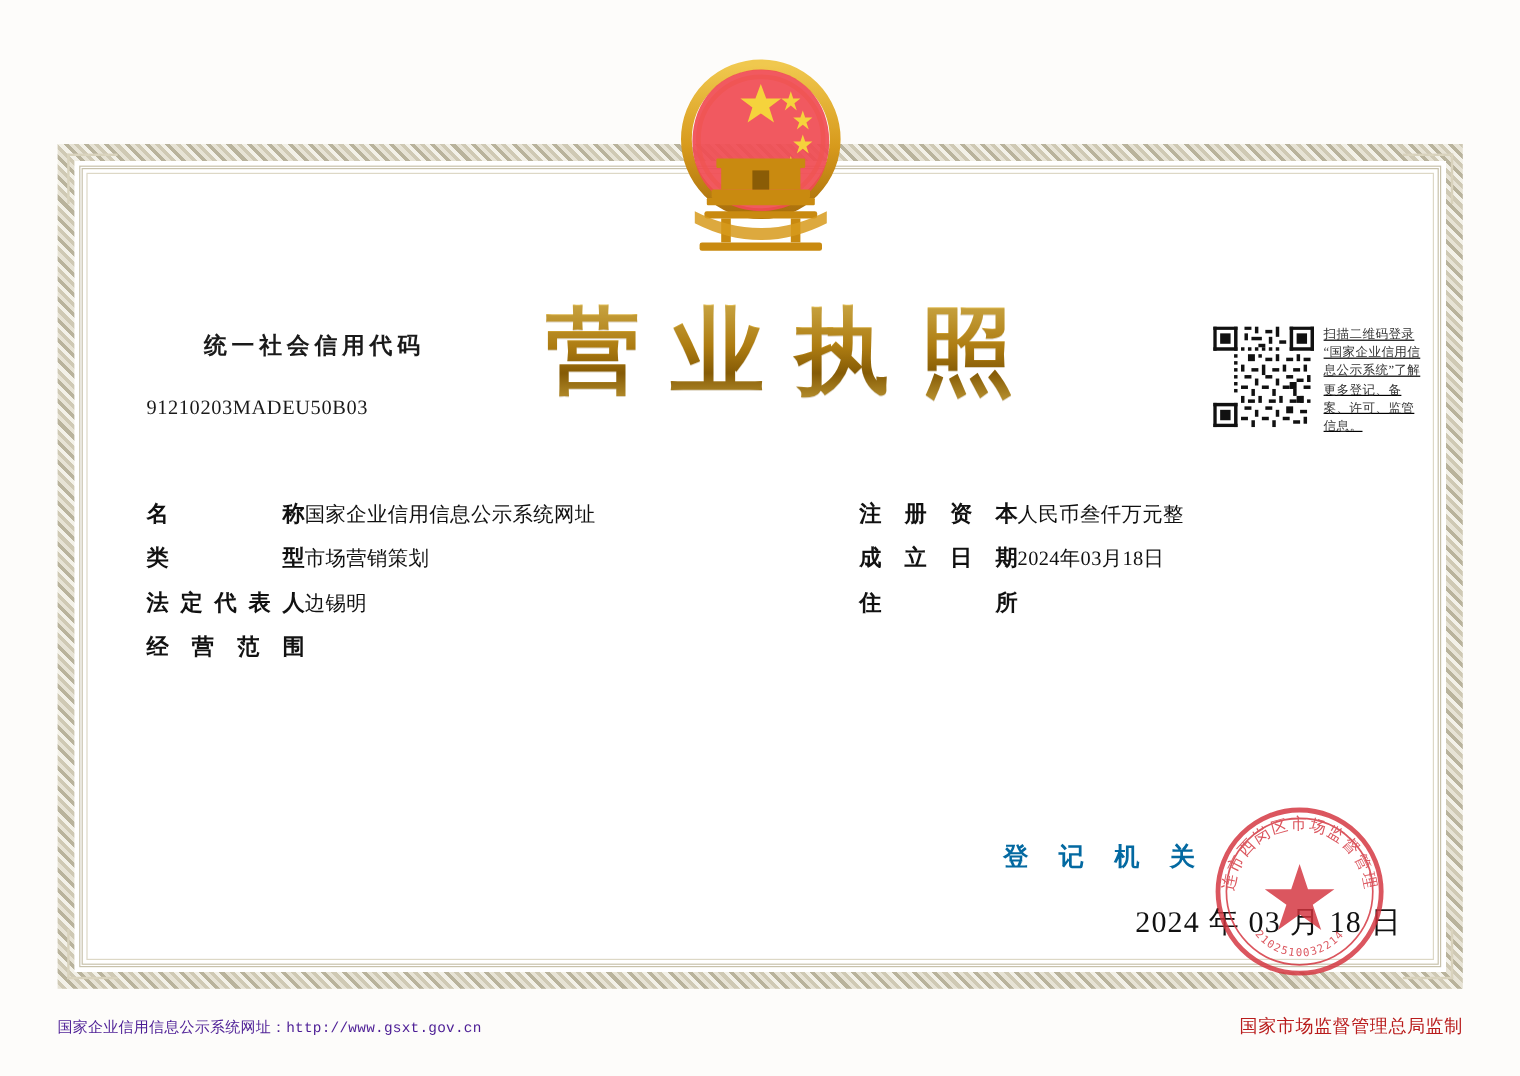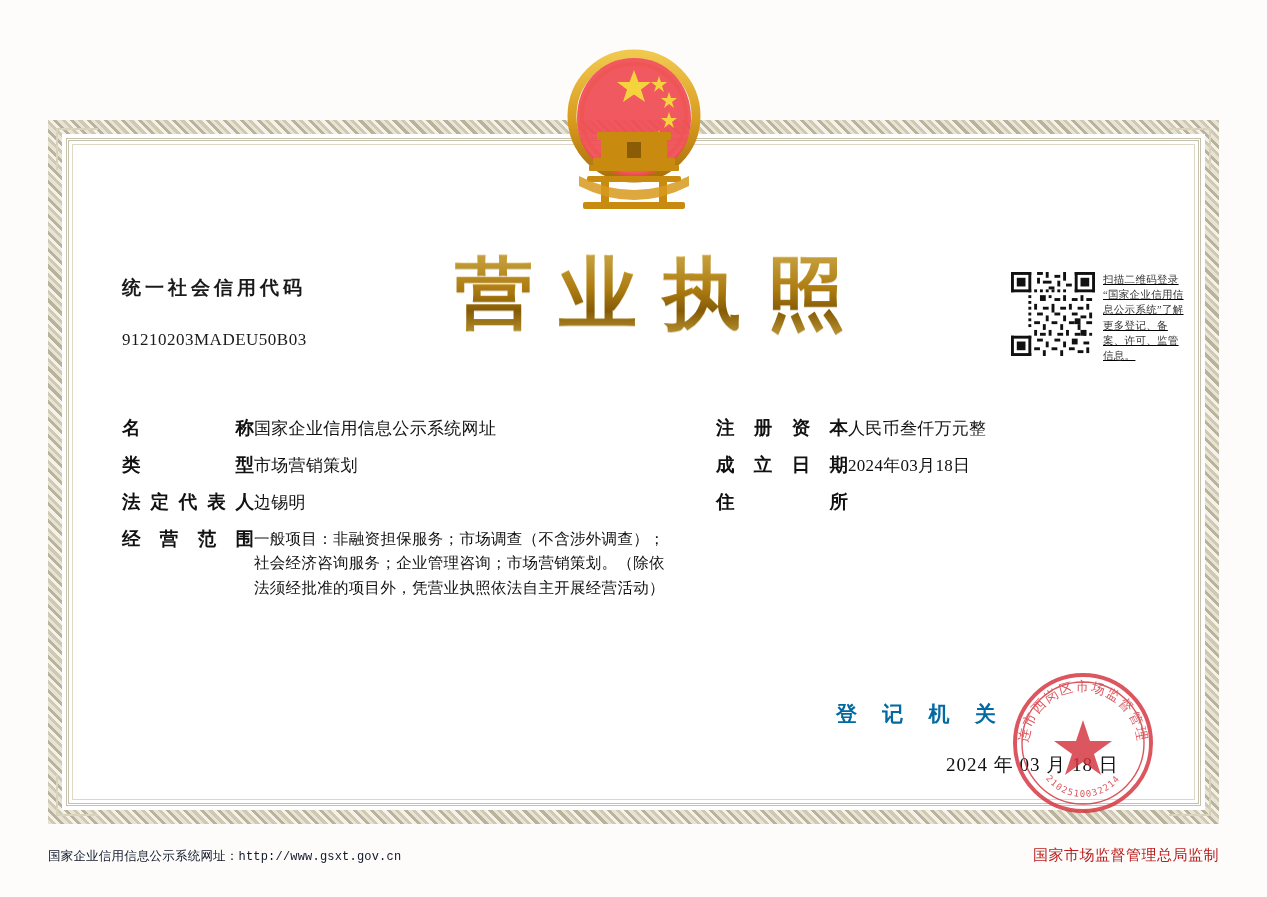--- a/index.html
+++ b/index.html
@@ -104,20 +104,21 @@
     position: absolute;
     left: 122px;
     top: 275px;
     width: 240px;
   }
   .credit-label {
     font-size: 19px;
     font-weight: bold;
     letter-spacing: 4px;
     color: #1a1a1a;
+    margin-left: 48px;
   }
   .credit-value {
     margin-top: 29px;
     font-size: 17px;
     letter-spacing: .5px;
     color: #1a1a1a;
     font-family: "Liberation Serif", serif;
   }
 
   
@@ -191,21 +192,21 @@
     top: 700px;
     font-size: 21px;
     font-weight: bold;
     letter-spacing: 10px;
     color: #0369a1;
   }
   .reg-date {
     position: absolute;
     left: 946px;
     top: 752px;
-    font-size: 19px;
+    font-size: 25px;
     color: #111;
     letter-spacing: 1px;
     white-space: nowrap;
   }
 
   
   .seal {
     position: absolute;
     left: 1008px;
     top: 668px;
@@ -213,21 +214,21 @@
     height: 150px;
     opacity: .82;
   }
 
   
   .footer-left {
     position: absolute;
     left: 48px;
     bottom: 32px;
     font-size: 12.5px;
-    color: #0f172a;
+    color: #4c1d95;
     letter-spacing: .2px;
   }
   .footer-left .url {
     font-family: "Liberation Mono", "DejaVu Sans Mono", monospace;
     font-size: 12px;
   }
   .footer-right {
     position: absolute;
     right: 48px;
     bottom: 32px;
@@ -421,21 +422,20 @@
         </div>
       <div class="f-value">边锡明</div>
     </div>
     <div class="row">
       <div class="f-label">
           <span>经</span>
           <span>营</span>
           <span>范</span>
           <span>围</span>
         </div>
-      <div class="f-value small" style="width:420px;">一般项目：非融资担保服务；市场调查（不含涉外调查）；社会经济咨询服务；企业管理咨询；市场营销策划。（除依法须经批准的项目外，凭营业执照依法自主开展经营活动）</div>
     </div>
   </div>
 
   <div class="fields-right">
     <div class="row">
       <div class="f-label">
           <span>注</span>
           <span>册</span>
           <span>资</span>
           <span>本</span>

